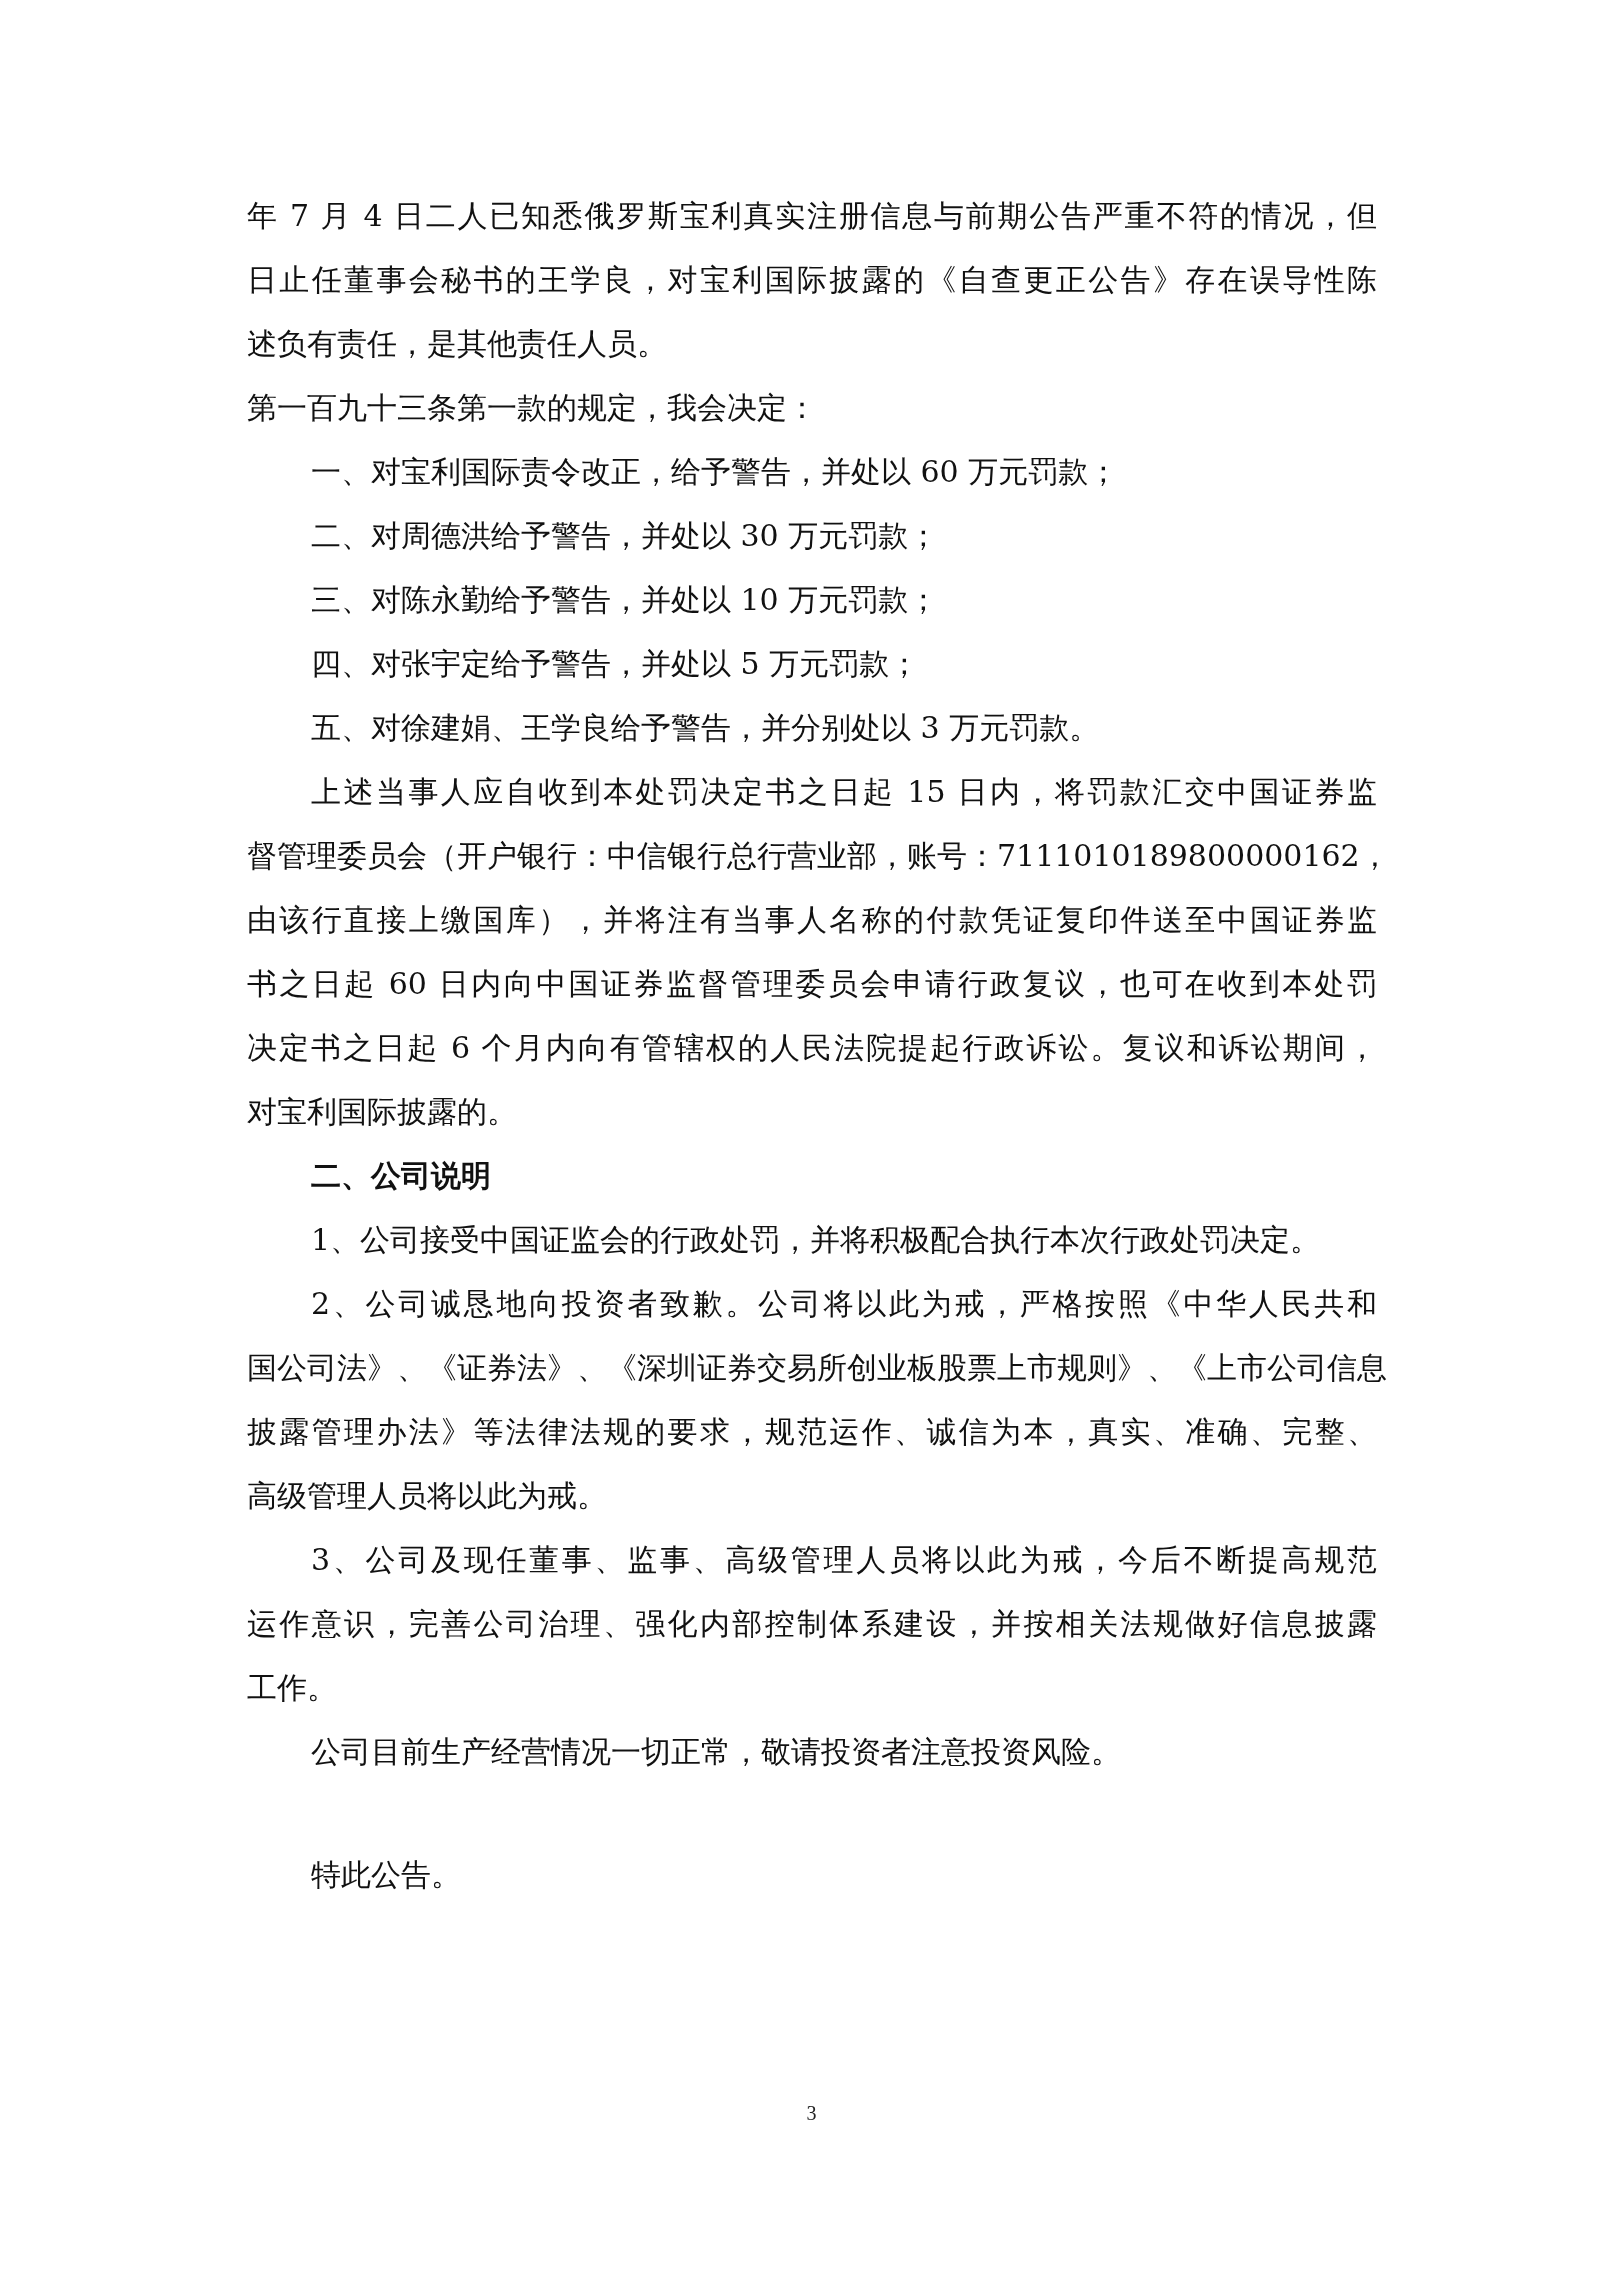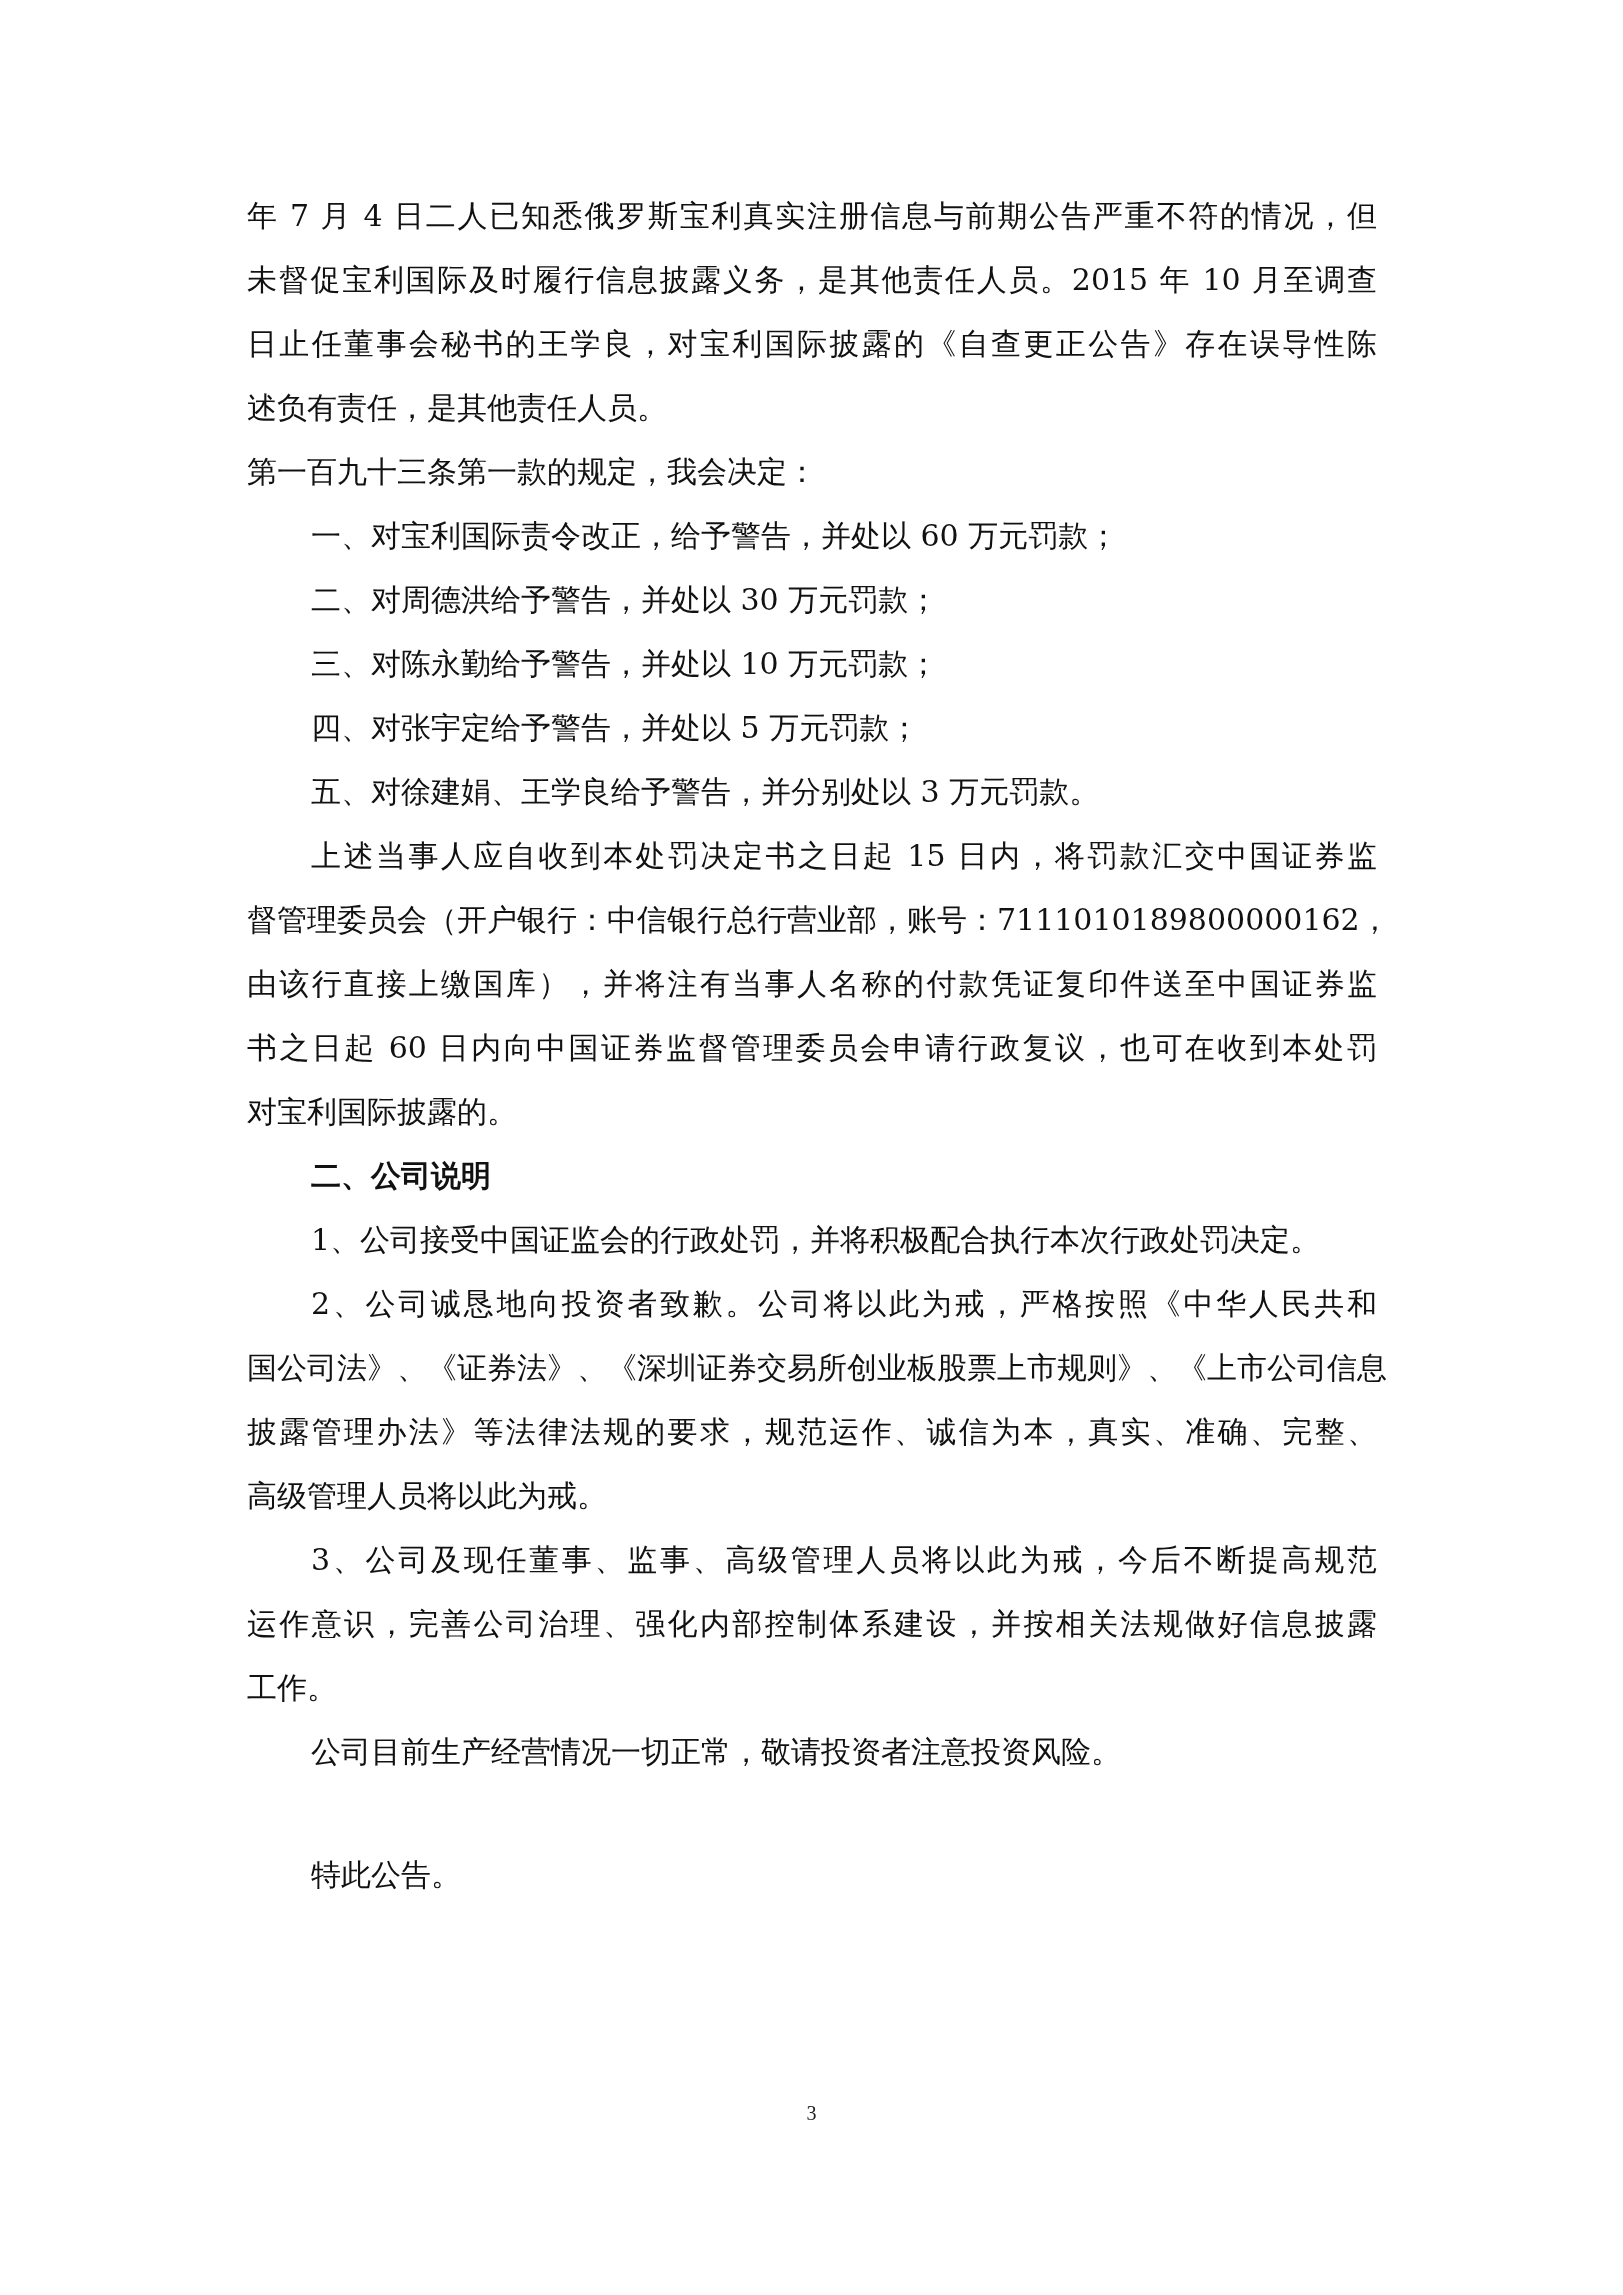--- a/index.html
+++ b/index.html
@@ -61,33 +61,33 @@
       font-family: "Liberation Serif", "DejaVu Serif", serif;
       color: #222222;
     }
   </style>
 </head>
 <body>
 
 <div class="page">
   <div class="body-text" id="body-text">
       <div class="line">年 7 月 4 日二人已知悉俄罗斯宝利真实注册信息与前期公告严重不符的情况，但</div>
-      <div class="line">未督促宝利国际及时履行信息披露义务，是其他责任人员。2015 年 10 月至调查</div>
       <div class="line">日止任董事会秘书的王学良，对宝利国际披露的《自查更正公告》存在误导性陈</div>
       <div class="line last">述负有责任，是其他责任人员。</div>
       <div class="line last">第一百九十三条第一款的规定，我会决定：</div>
       <div class="line indent last">一、对宝利国际责令改正，给予警告，并处以 60 万元罚款；</div>
       <div class="line indent last">二、对周德洪给予警告，并处以 30 万元罚款；</div>
       <div class="line indent last">三、对陈永勤给予警告，并处以 10 万元罚款；</div>
       <div class="line indent last">四、对张宇定给予警告，并处以 5 万元罚款；</div>
       <div class="line indent last">五、对徐建娟、王学良给予警告，并分别处以 3 万元罚款。</div>
       <div class="line indent">上述当事人应自收到本处罚决定书之日起 15 日内，将罚款汇交中国证券监</div>
       <div class="line">督管理委员会（开户银行：中信银行总行营业部，账号：7111010189800000162，</div>
       <div class="line">由该行直接上缴国库），并将注有当事人名称的付款凭证复印件送至中国证券监</div>
       <div class="line">书之日起 60 日内向中国证券监督管理委员会申请行政复议，也可在收到本处罚</div>
+      <div class="line">决定书之日起 6 个月内向有管辖权的人民法院提起行政诉讼。复议和诉讼期间，</div>
       <div class="line last">对宝利国际披露的。</div>
       <div class="line indent bold last">二、公司说明</div>
       <div class="line indent last">1、公司接受中国证监会的行政处罚，并将积极配合执行本次行政处罚决定。</div>
       <div class="line indent">2、公司诚恳地向投资者致歉。公司将以此为戒，严格按照《中华人民共和</div>
       <div class="line">国公司法》、《证券法》、《深圳证券交易所创业板股票上市规则》、《上市公司信息</div>
       <div class="line">披露管理办法》等法律法规的要求，规范运作、诚信为本，真实、准确、完整、</div>
       <div class="line last">高级管理人员将以此为戒。</div>
       <div class="line indent">3、公司及现任董事、监事、高级管理人员将以此为戒，今后不断提高规范</div>
       <div class="line">运作意识，完善公司治理、强化内部控制体系建设，并按相关法规做好信息披露</div>
       <div class="line last">工作。</div>

